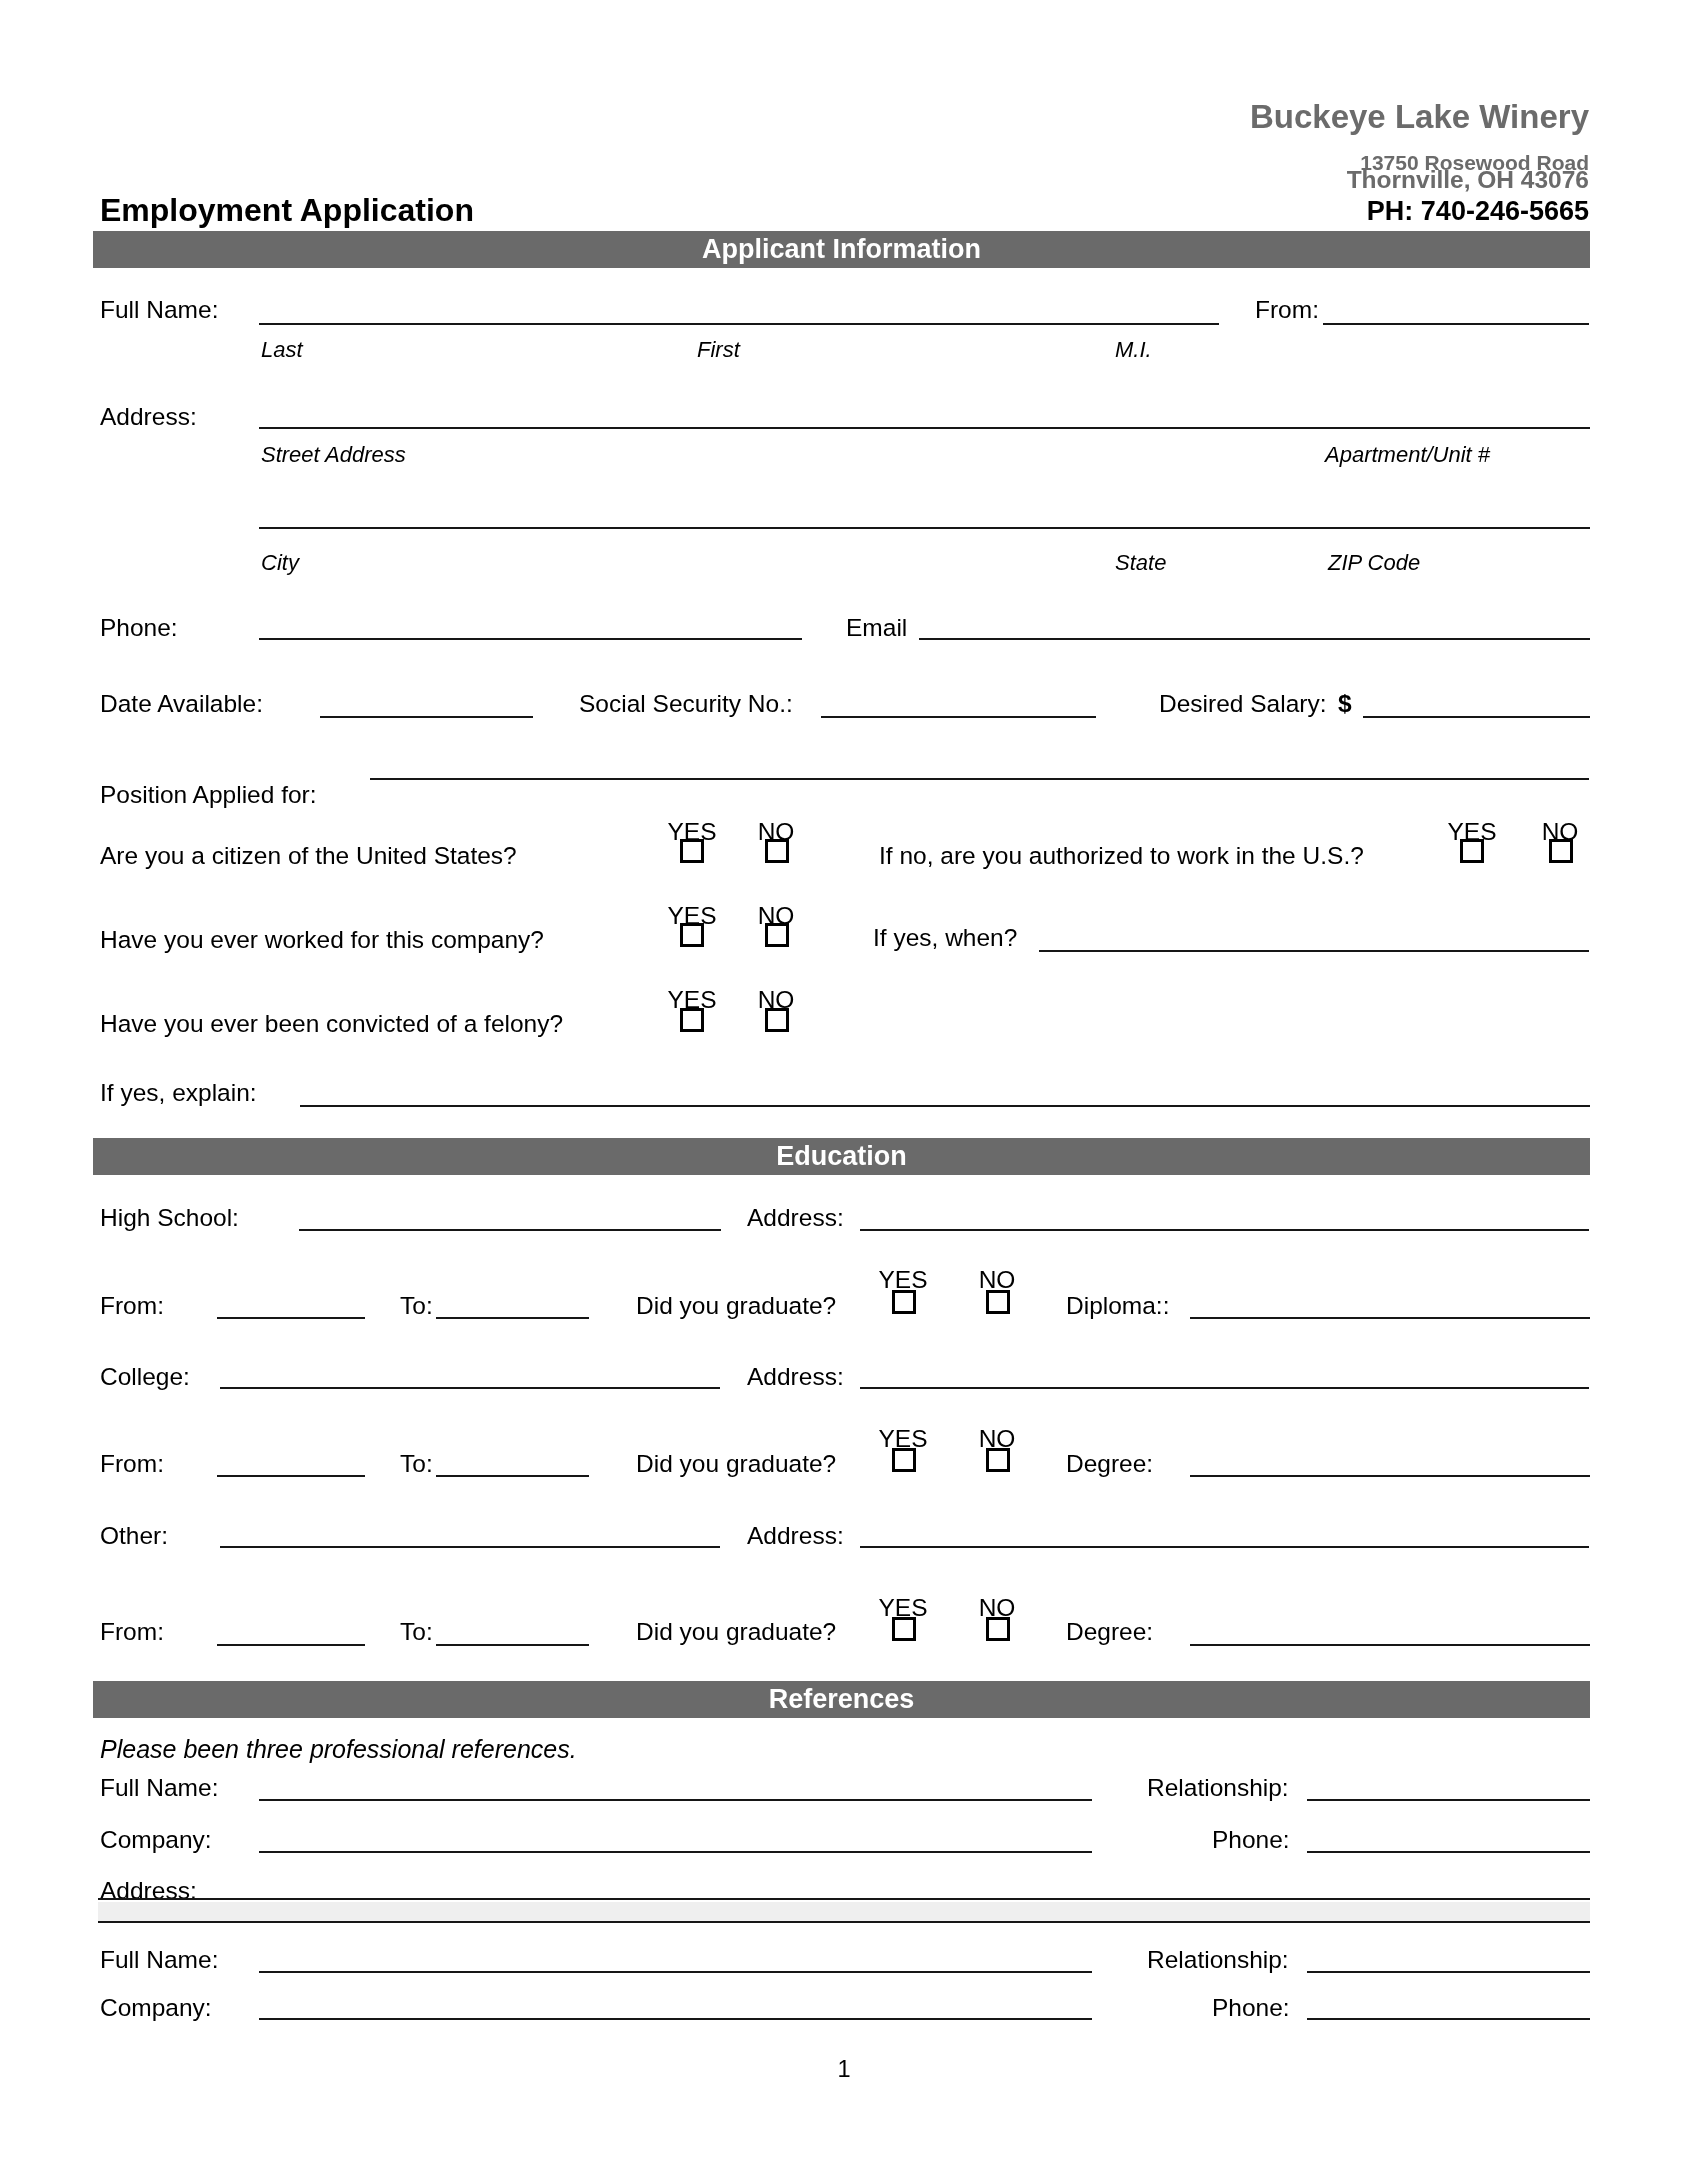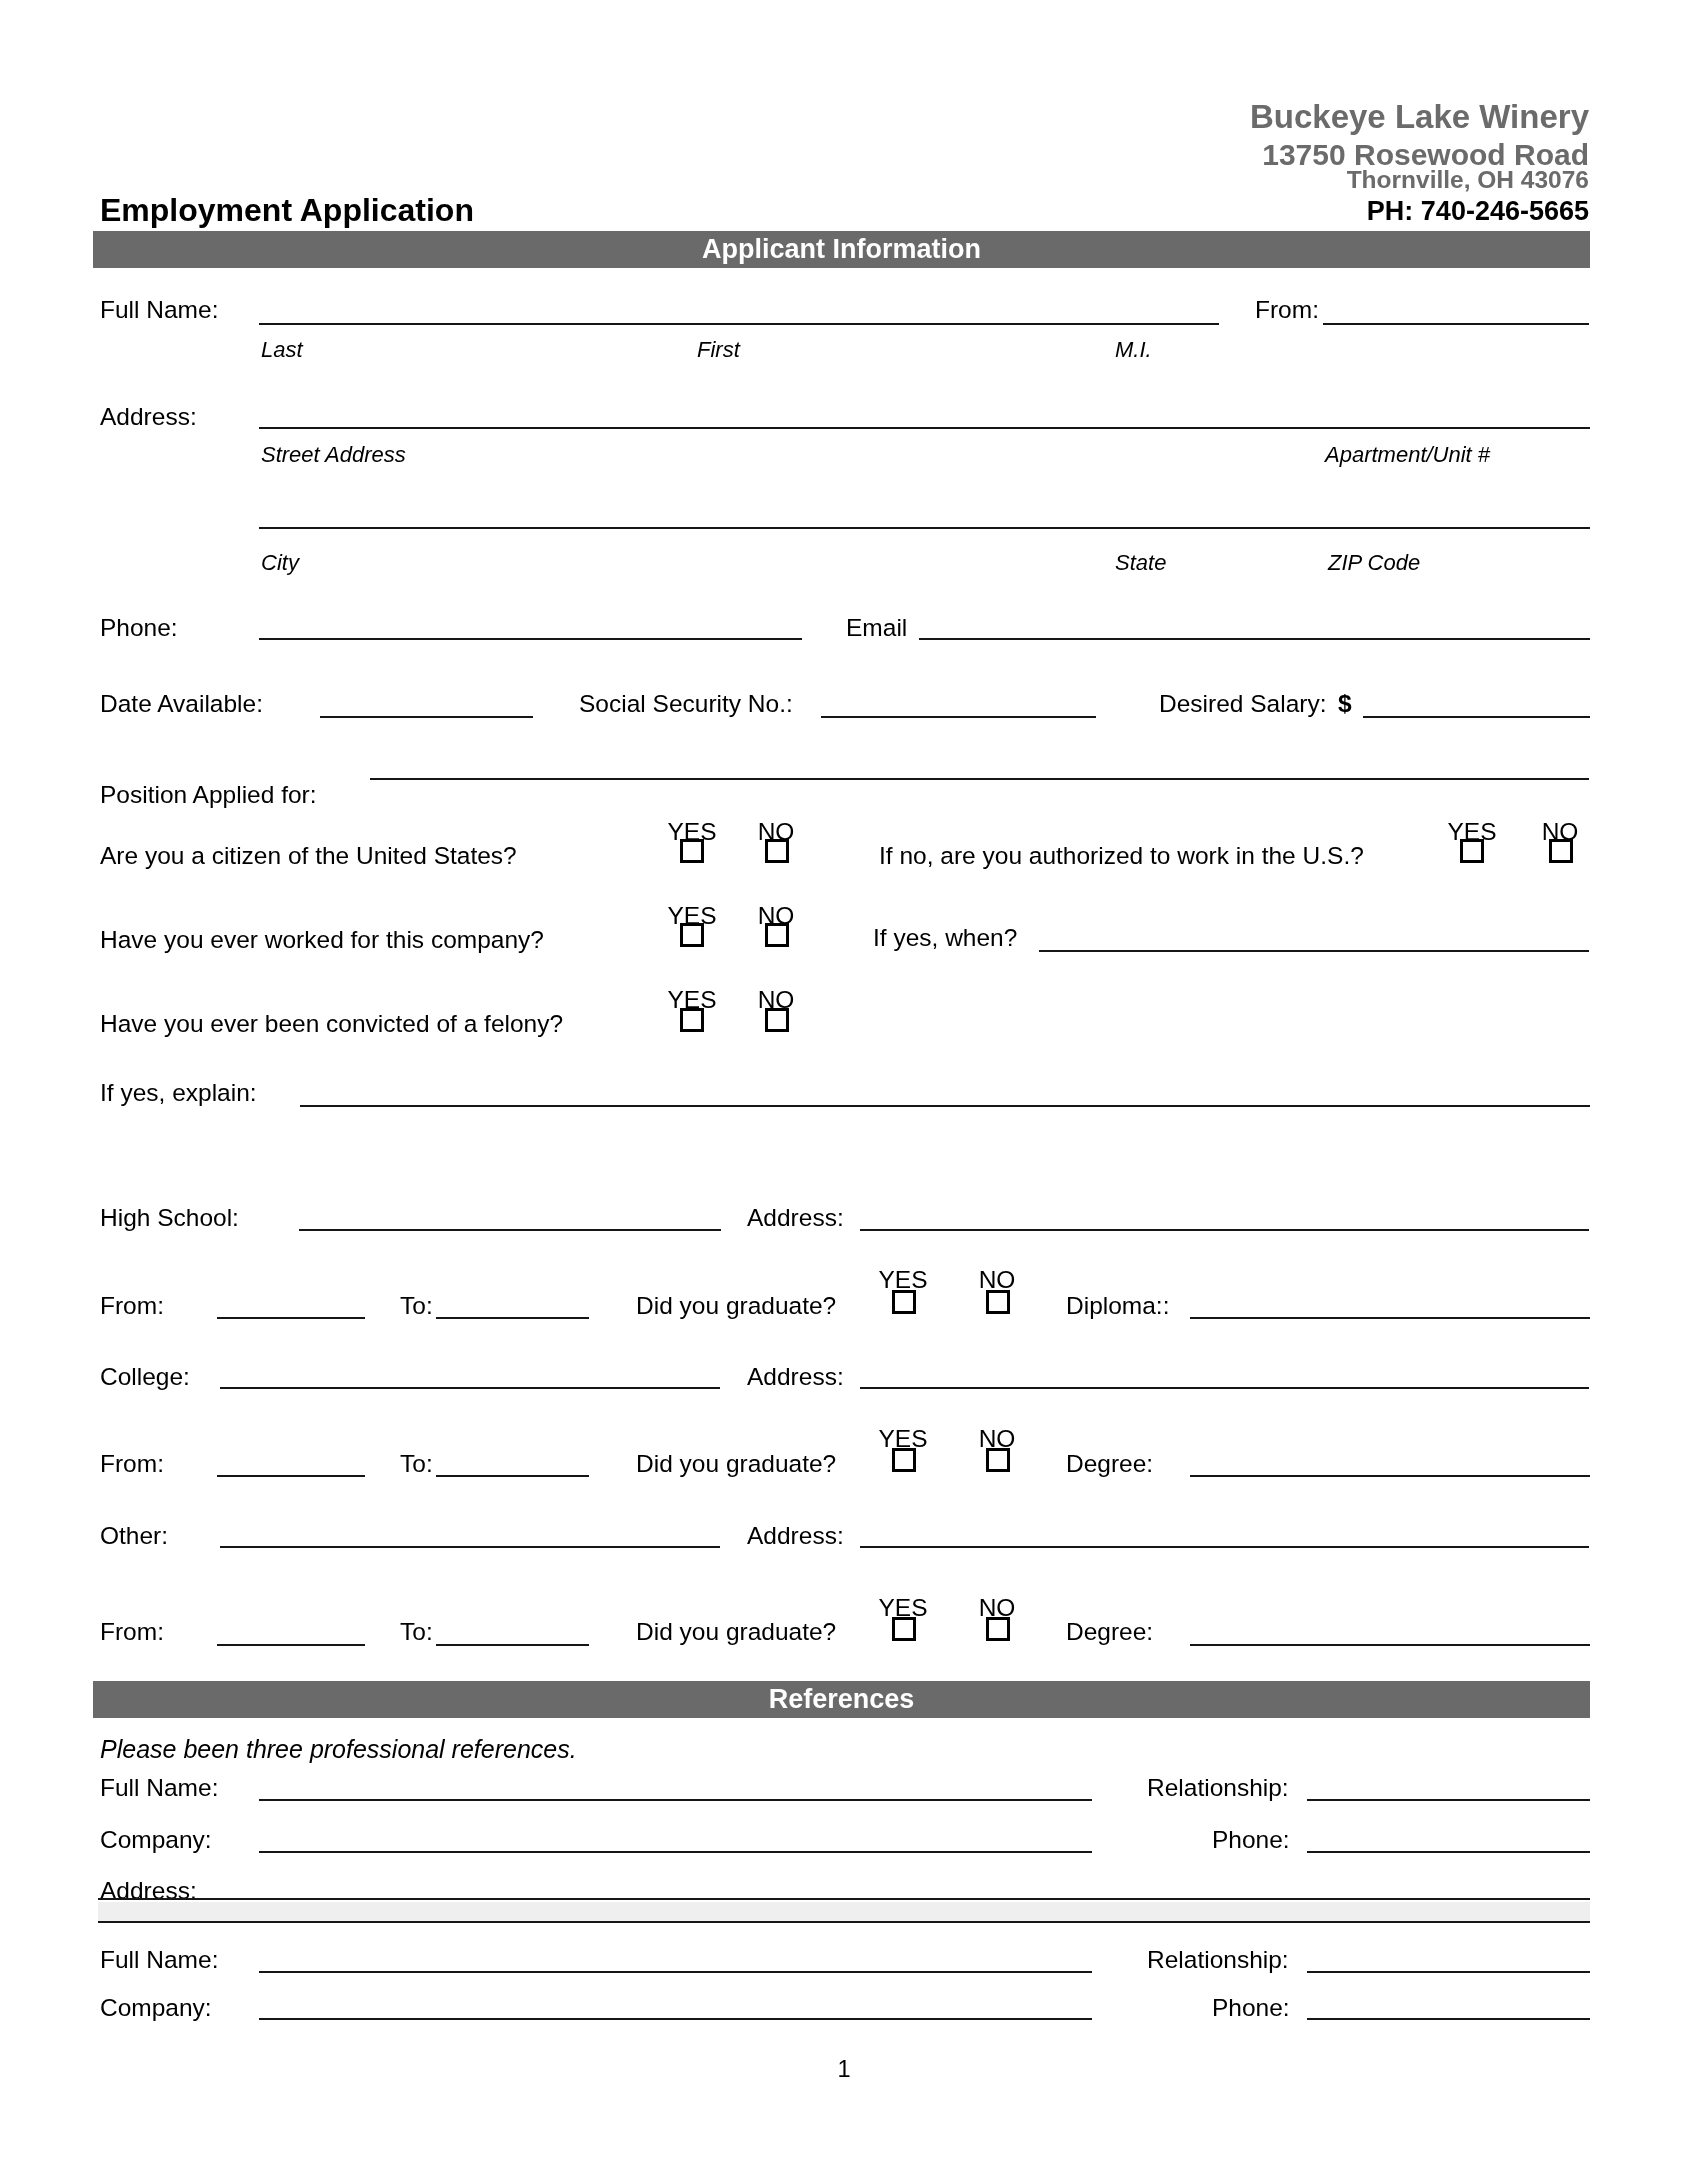--- a/index.html
+++ b/index.html
@@ -21,21 +21,21 @@
   .hdr-gray{color:#6b6b6b;font-weight:bold;text-align:right;}
   .band{position:absolute;background:#efefef;border-bottom:2.6px solid #161616;}
   .b{font-weight:bold;}
 </style>
 </head>
 <body>
 
 <div class="page">
 
   <div class="abs hdr-gray" style="right:98px;top:98px;font-size:33px;">Buckeye Lake Winery</div>
-  <div class="abs hdr-gray" style="right:98px;top:138px;font-size:30px;">13750 Rosewood Road</div>
+  <div class="abs hdr-gray" style="right:98px;top:151px;font-size:21px;">13750 Rosewood Road</div>
   <div class="abs hdr-gray" style="right:98px;top:166px;font-size:24.5px;">Thornville, OH  43076</div>
   <div class="abs b" style="right:98px;top:196px;font-size:27px;text-align:right;">PH: 740-246-5665</div>
   <div class="abs b" style="left:100px;top:192px;font-size:32px;">Employment Application</div>
 
   <div class="bar" style="top:231px;">Applicant Information</div>
 
   <div class="lbl" style="left:100px;top:297px;">Full Name:</div>
   <div class="ln" style="left:259px;width:960px;top:323px;"></div>
   <div class="lbl" style="left:1255px;top:297px;">From:</div>
   <div class="ln" style="left:1323px;width:266px;top:323px;"></div>
@@ -89,20 +89,21 @@
 
   <div class="lbl ctr" style="left:692px;top:987px;">YES</div>
   <div class="lbl ctr" style="left:776px;top:987px;">NO</div>
   <div class="lbl" style="left:100px;top:1011px;">Have you ever been convicted of a felony?</div>
   <div class="cb" style="left:680px;top:1008px;"></div>
   <div class="cb" style="left:765px;top:1008px;"></div>
 
   <div class="lbl" style="left:100px;top:1080px;">If yes, explain:</div>
   <div class="ln" style="left:300px;width:1290px;top:1105px;"></div>
 
+  <div class="bar" style="top:1138px;">Education</div>
 
   <div class="lbl" style="left:100px;top:1205px;">High School:</div>
   <div class="ln" style="left:299px;width:422px;top:1229px;"></div>
   <div class="lbl" style="left:747px;top:1205px;">Address:</div>
   <div class="ln" style="left:860px;width:729px;top:1229px;"></div>
   <div class="lbl" style="left:100px;top:1293px;">From:</div>
   <div class="ln" style="left:217px;width:148px;top:1317px;"></div>
   <div class="lbl" style="left:400px;top:1293px;">To:</div>
   <div class="ln" style="left:436px;width:153px;top:1317px;"></div>
   <div class="lbl" style="left:636px;top:1293px;">Did you graduate?</div>

